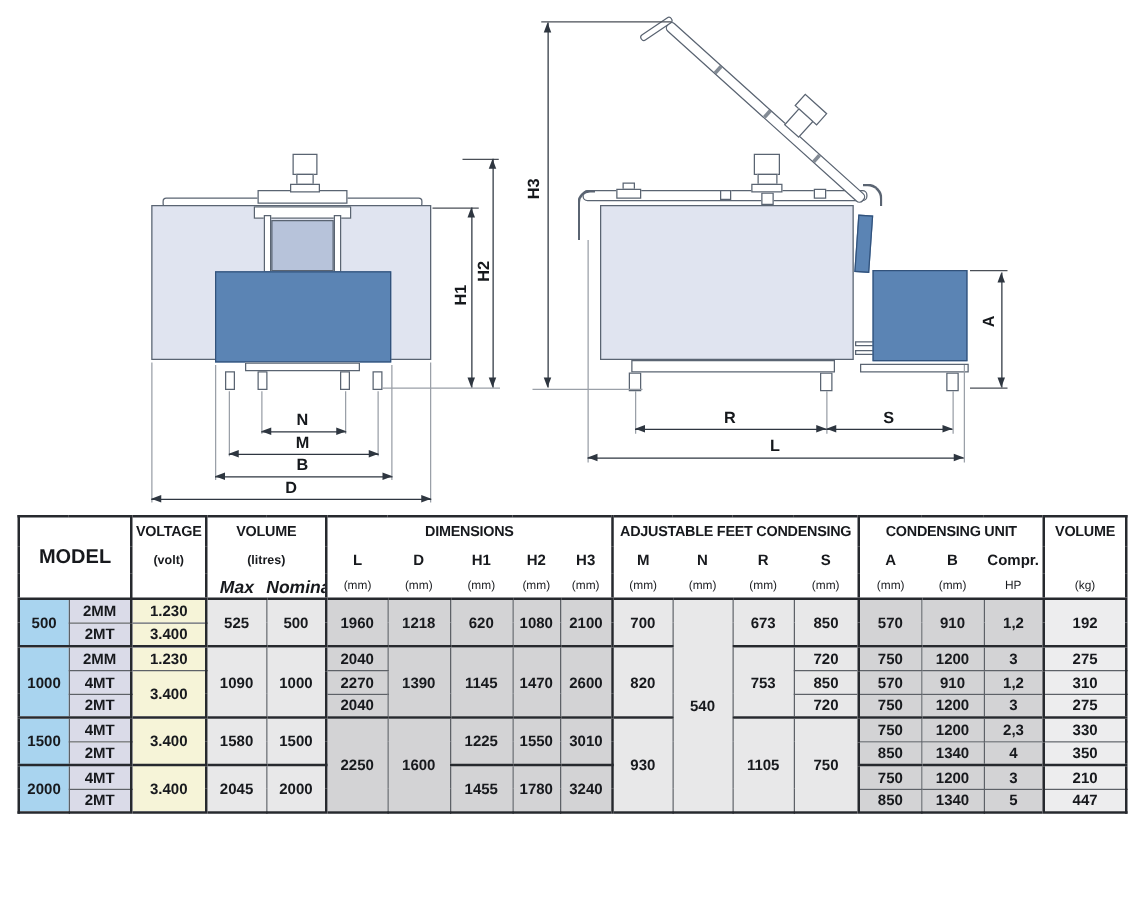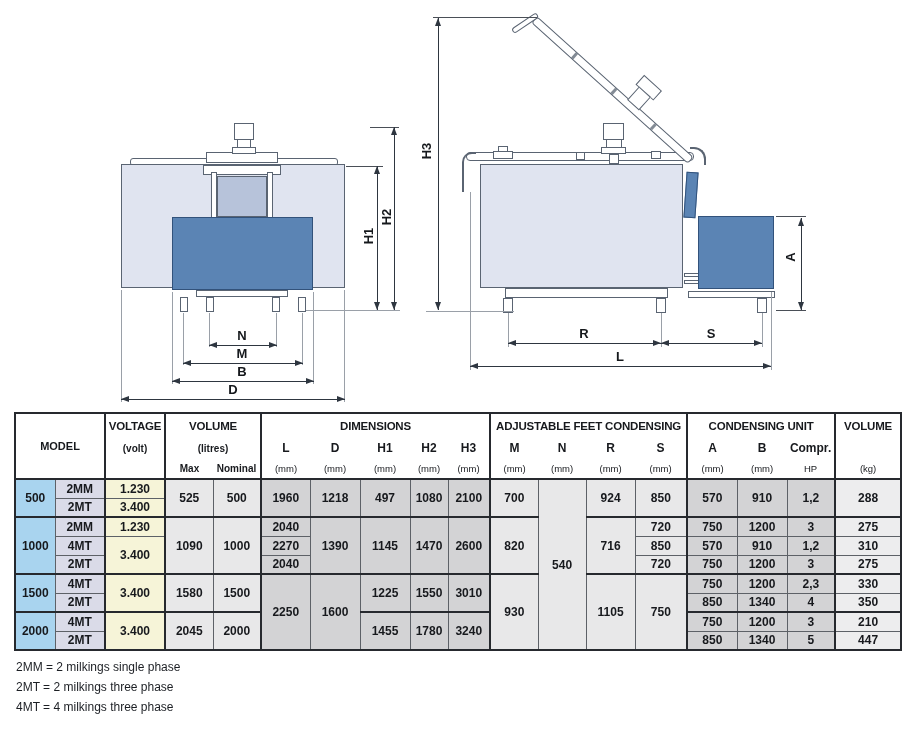--- a/index.html
+++ b/index.html
@@ -38,24 +38,24 @@
   #spec-table-wrap{position:absolute;left:14px;top:412px;}
   table.spec{border-collapse:collapse;table-layout:fixed;width:886px;border:2px solid #26292e;}
   table.spec th,table.spec td{padding:0;text-align:center;vertical-align:middle;
     color:#17191d;overflow:hidden;white-space:nowrap;}
   thead th{border:none;background:#fff;}
   thead tr.r1{height:24px;}
   thead tr.r2{height:22px;}
   thead tr.r3{height:20px;}
   thead tr:last-child th{border-bottom:2px solid #26292e;}
   th.g{font-size:11.5px;font-weight:700;letter-spacing:-0.2px;}
-  th.model-h{font-size:11px;font-weight:700;}
+  th.model-h{font-size:16px;font-weight:700;}
   th.l{font-size:12px;font-weight:700;}
   th.u{font-size:10px;font-weight:700;}
-  th.m{font-size:10px;font-weight:700;}
+  th.m{font-size:14px;font-weight:700;font-style:italic;}
   th.u2{font-size:9.5px;font-weight:400;}
   th.bl,td.bl{border-left:2px solid #26292e;}
   tbody td{border:1px solid #5d6167;font-size:12px;font-weight:700;}
   tbody tr{height:19px;}
   tbody tr.gs td{border-top:2px solid #26292e;}
   .band-model{background:var(--model-cell);}
   .band-sub{background:var(--submodel-cell);}
   .band-volt{background:var(--voltage-cell);}
   .band-light{background:var(--grey-light-cell);}
   .band-dark{background:var(--grey-dark-cell);}
@@ -238,49 +238,49 @@
       </thead>
       <tbody>
           <tr class="gs">
             <td rowspan="2" class="band-model">500</td>
             <td class="band-sub">2MM</td>
             <td class="band-volt bl">1.230</td>
             <td rowspan="2" class="band-light bl">525</td>
             <td rowspan="2" class="band-light">500</td>
             <td rowspan="2" class="band-dark bl">1960</td>
             <td rowspan="2" class="band-dark">1218</td>
-            <td rowspan="2" class="band-dark">497</td>
+            <td rowspan="2" class="band-dark">620</td>
             <td rowspan="2" class="band-dark">1080</td>
             <td rowspan="2" class="band-dark">2100</td>
             <td rowspan="2" class="band-light bl">700</td>
             <td rowspan="9" class="band-light">540</td>
-            <td rowspan="2" class="band-light">924</td>
+            <td rowspan="2" class="band-light">673</td>
             <td rowspan="2" class="band-light">850</td>
             <td rowspan="2" class="band-dark bl">570</td>
             <td rowspan="2" class="band-dark">910</td>
             <td rowspan="2" class="band-dark">1,2</td>
-            <td rowspan="2" class="band-lighter bl">288</td>
+            <td rowspan="2" class="band-lighter bl">192</td>
           </tr>
           <tr>
             <td class="band-sub">2MT</td>
             <td class="band-volt bl">3.400</td>
           </tr>
           <tr class="gs">
             <td rowspan="3" class="band-model">1000</td>
             <td class="band-sub">2MM</td>
             <td class="band-volt bl">1.230</td>
             <td rowspan="3" class="band-light bl">1090</td>
             <td rowspan="3" class="band-light">1000</td>
             <td class="band-dark bl">2040</td>
             <td rowspan="3" class="band-dark">1390</td>
             <td rowspan="3" class="band-dark">1145</td>
             <td rowspan="3" class="band-dark">1470</td>
             <td rowspan="3" class="band-dark">2600</td>
             <td rowspan="3" class="band-light bl">820</td>
-            <td rowspan="3" class="band-light">716</td>
+            <td rowspan="3" class="band-light">753</td>
             <td class="band-light">720</td>
             <td class="band-dark bl">750</td>
             <td class="band-dark">1200</td>
             <td class="band-dark">3</td>
             <td class="band-lighter bl">275</td>
           </tr>
           <tr>
             <td class="band-sub">4MT</td>
             <td rowspan="2" class="band-volt bl">3.400</td>
             <td class="band-dark bl">2270</td>
@@ -343,19 +343,14 @@
             <td class="band-sub">2MT</td>
             <td class="band-dark bl">850</td>
             <td class="band-dark">1340</td>
             <td class="band-dark">5</td>
             <td class="band-lighter bl">447</td>
           </tr>
         </tbody>
     </table>
   </div>
 
-  <div id="footnotes">
-    <div>2MM = 2 milkings single phase</div>
-    <div>2MT = 2 milkings three phase</div>
-    <div>4MT = 4 milkings three phase</div>
-  </div>
 
 </div>
 
 </body></html>

